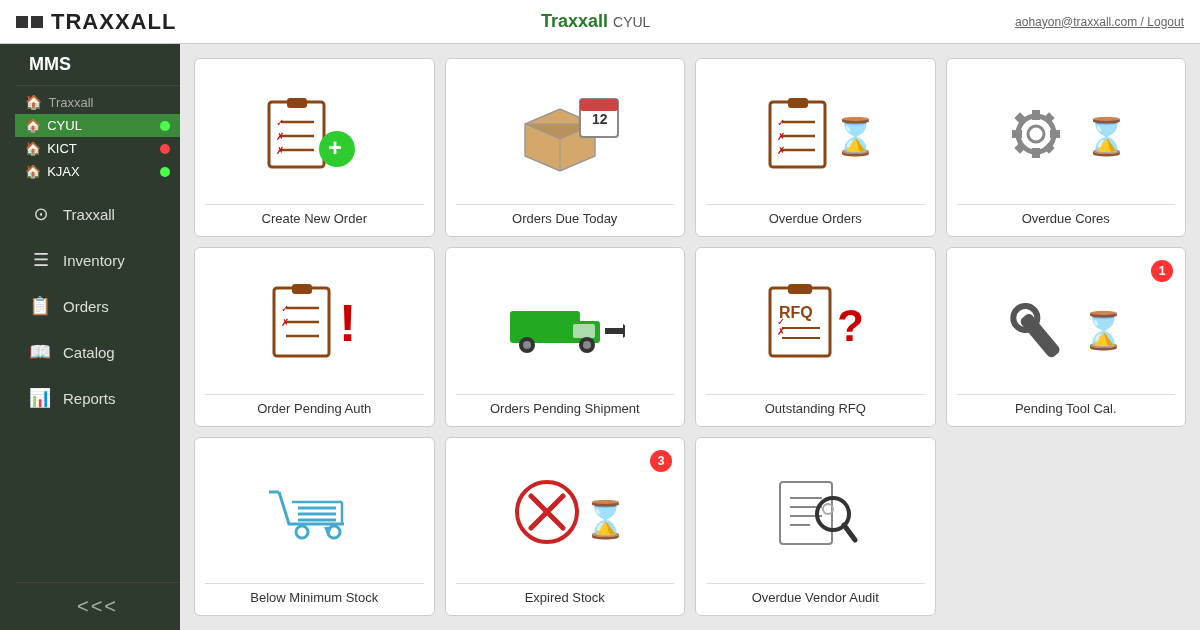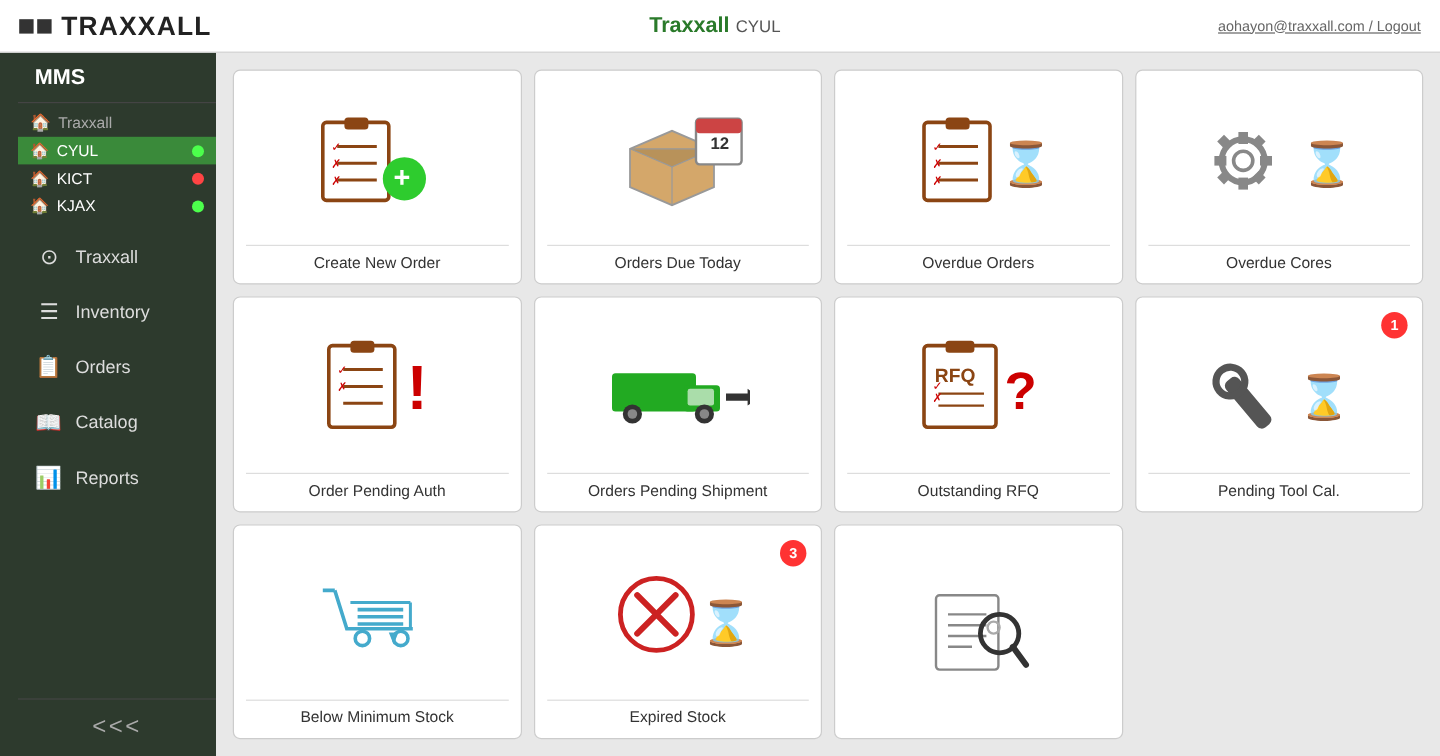--- a/index.html
+++ b/index.html
@@ -487,17 +487,18 @@
             <line x1="35" y1="35" x2="67" y2="35" stroke="#888" stroke-width="2"></line>
             <line x1="35" y1="44" x2="67" y2="44" stroke="#888" stroke-width="2"></line>
             <line x1="35" y1="53" x2="55" y2="53" stroke="#888" stroke-width="2"></line>
 
             <circle cx="78" cy="42" r="16" fill="none" stroke="#333" stroke-width="4"></circle>
             <line x1="89" y1="53" x2="100" y2="68" stroke="#333" stroke-width="5" stroke-linecap="round"></line>
 
             <circle cx="73" cy="37" r="5" fill="none" stroke="#aaa" stroke-width="2"></circle>
           </svg>
         </div>
+        <div class="tile-label">Overdue Vendor Audit</div>
       </div>
 
     </div>
   </div>
 </div>
 
 </body></html>

